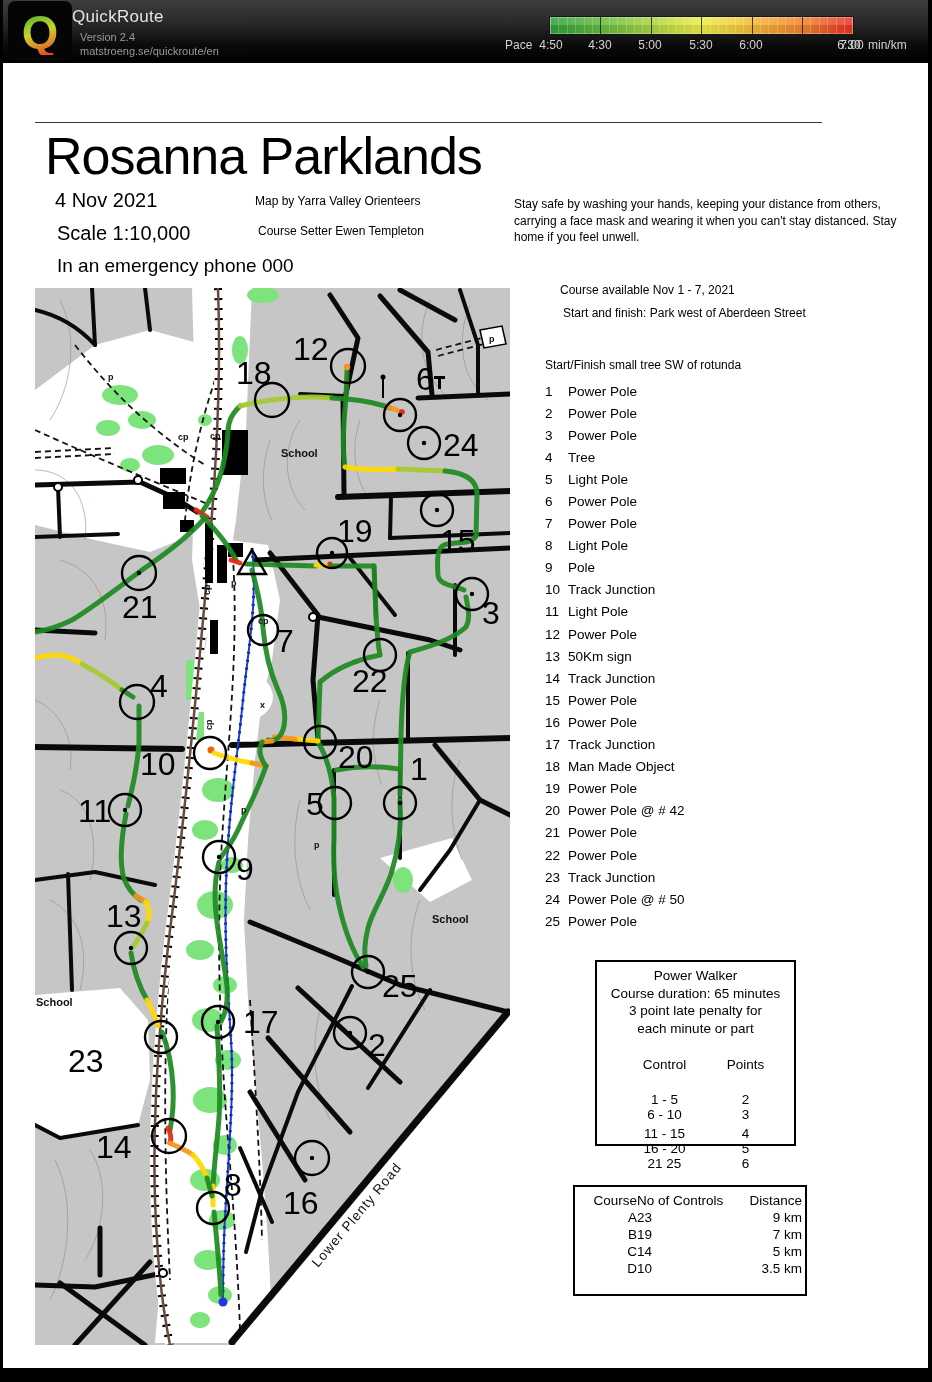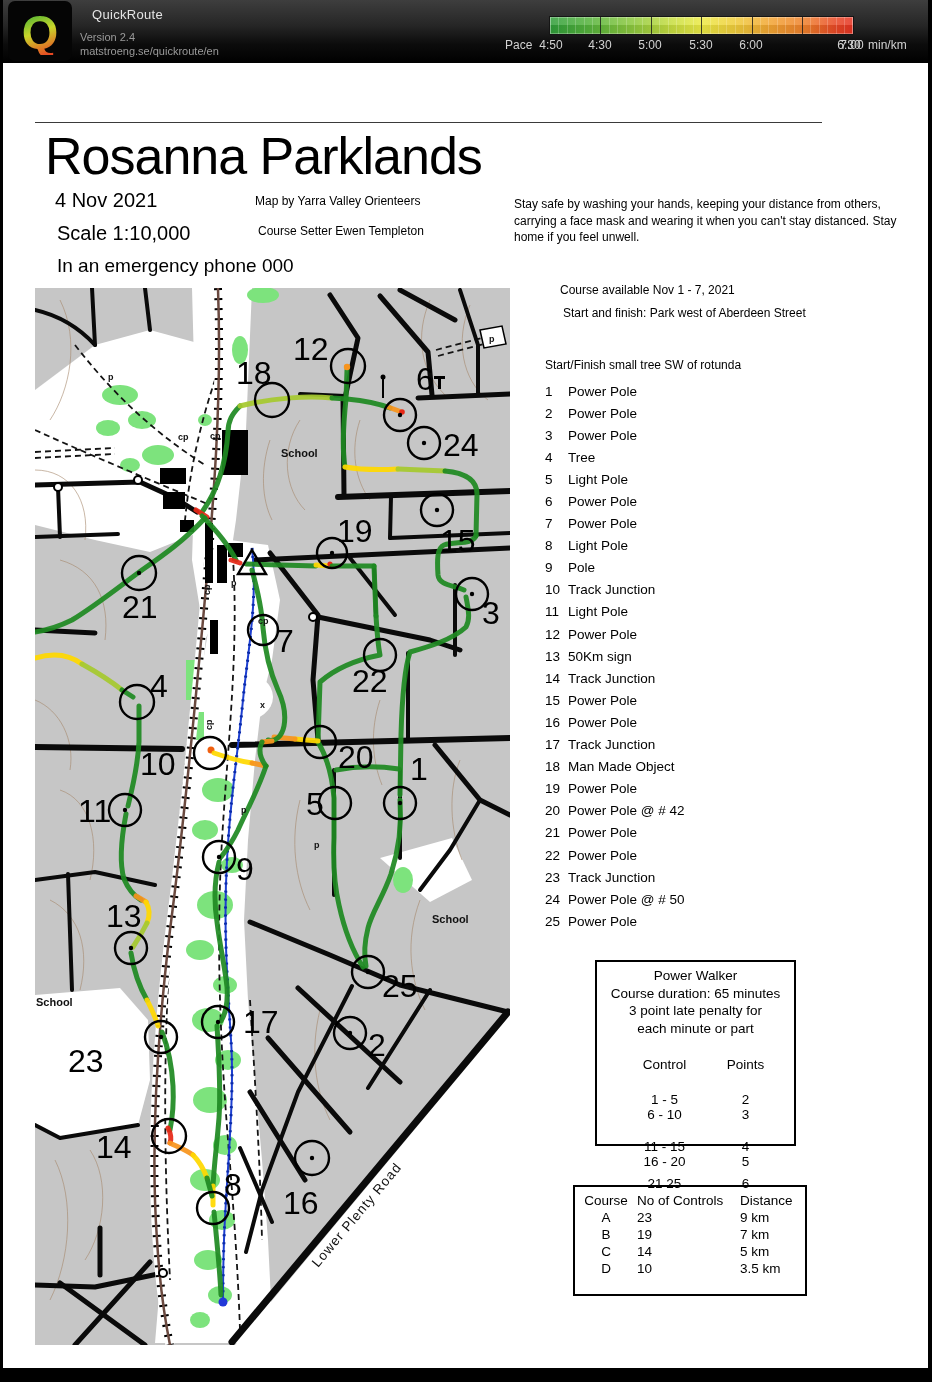--- a/index.html
+++ b/index.html
@@ -7,21 +7,21 @@
        font-family:"Liberation Sans","DejaVu Sans",sans-serif;overflow:hidden;color:#000}
   .abs{position:absolute}
   
   #hdr{left:0;top:0;width:932px;height:63px;
        background:linear-gradient(#3e3e3e 0%,#262626 40%,#0c0c0c 70%,#000 100%)}
   #logo{left:8px;top:1px;width:64px;height:60px;background:#050505;border-radius:7px;
         display:flex;align-items:center;justify-content:center}
   #logo span{font-size:47px;font-weight:bold;line-height:1;
         background:linear-gradient(160deg,#3fae35 10%,#c9d62a 50%,#e84522 95%);
         -webkit-background-clip:text;background-clip:text;color:transparent}
-  .hdr-title{left:92px;top:7px;font-size:13px;color:#e4e4e4;letter-spacing:.3px}
+  .hdr-title{left:72px;top:7px;font-size:17px;color:#e4e4e4;letter-spacing:.3px}
   .hdr-sub1{left:80px;top:31px;font-size:11px;color:#9a9a9a}
   .hdr-sub2{left:80px;top:45px;font-size:11px;color:#9a9a9a}
   #pacebar{left:549px;top:16px;width:303px;height:17px;border:1px solid #151515;
      box-shadow:inset 0 0 0 1px rgba(255,255,255,.28);
      background-image:
        repeating-linear-gradient(90deg,rgba(255,255,255,.20) 0 1px,rgba(255,255,255,0) 1px 8.4px),
        linear-gradient(rgba(255,255,255,.14) 0 8px,rgba(0,0,0,.07) 8px 17px),
        linear-gradient(90deg,#2f9d3a 0%,#56b33c 13%,#8cc83e 27%,#c6dd40 40%,#ecea45 50%,
                        #f0cd3b 61%,#f2a433 73%,#ee7c2b 85%,#e84a26 94%,#e53222 100%)}
   .ptick{position:absolute;top:0;width:1px;height:17px;background:rgba(10,10,10,.75)}
@@ -49,23 +49,23 @@
   #pwbox{left:595px;top:960px;width:197px;height:182px;border:2px solid #000;
          font-size:13.5px;text-align:center}
   #pwbox .ln{line-height:17.5px}
   #pwbox .cols{display:flex;justify-content:center;margin-top:20px;font-size:13.5px}
   #pwbox .c1{width:100px}
   #pwbox .c2{width:62px}
   
   #crsbox{left:573px;top:1185px;width:230px;height:107px;border:2px solid #000;font-size:13.5px}
   #crsbox .r{display:flex;line-height:17px}
   #crsbox .h{margin-top:5px}
-  #crsbox .ca{width:62px;text-align:center}
+  #crsbox .ca{width:62px;text-align:right}
   #crsbox .cb{width:103px;}
-  #crsbox .cc{width:62px;text-align:left}
+  #crsbox .cc{width:62px;text-align:right}
   
   .edgeL{left:0;top:0;width:3px;height:1382px;background:#000}
   .edgeR{left:928px;top:0;width:4px;height:1382px;background:#000}
   .edgeB{left:0;top:1368px;width:932px;height:14px;background:#000}
   
   #map{left:35px;top:288px;width:475px;height:1057px}
   .rd{stroke:#0a0a0a;fill:none;stroke-linecap:round;stroke-linejoin:round}
   .w4{stroke-width:4}.w5{stroke-width:5}.w6{stroke-width:6}.w7{stroke-width:7}
   .ctr{stroke:#a5876b;fill:none;stroke-width:1;opacity:.6}
   .dsh{stroke:#141414;fill:none;stroke-width:1.8;stroke-dasharray:6 4}
@@ -233,29 +233,29 @@
     <span class="c2">Points</span>
   </div>
   <div class="cols">
       <span class="c1">1 - 5</span>
       <span class="c2">2</span>
     </div>
   <div class="cols" style="margin-top:0">
       <span class="c1">6 - 10</span>
       <span class="c2">3</span>
     </div>
-  <div class="cols" style="margin-top:17px">
+  <div class="cols" style="margin-top:4px">
       <span class="c1">11 - 15</span>
       <span class="c2">4</span>
     </div>
   <div class="cols" style="margin-top:0">
       <span class="c1">16 - 20</span>
       <span class="c2">5</span>
     </div>
-  <div class="cols" style="margin-top:7px">
+  <div class="cols" style="margin-top:0">
       <span class="c1">21  25</span>
       <span class="c2">6</span>
     </div>
 </div>
 
 <div id="crsbox" class="abs">
   <div class="r h">
     <span class="ca">Course</span>
     <span class="cb">No of Controls</span>
     <span class="cc">Distance</span>

